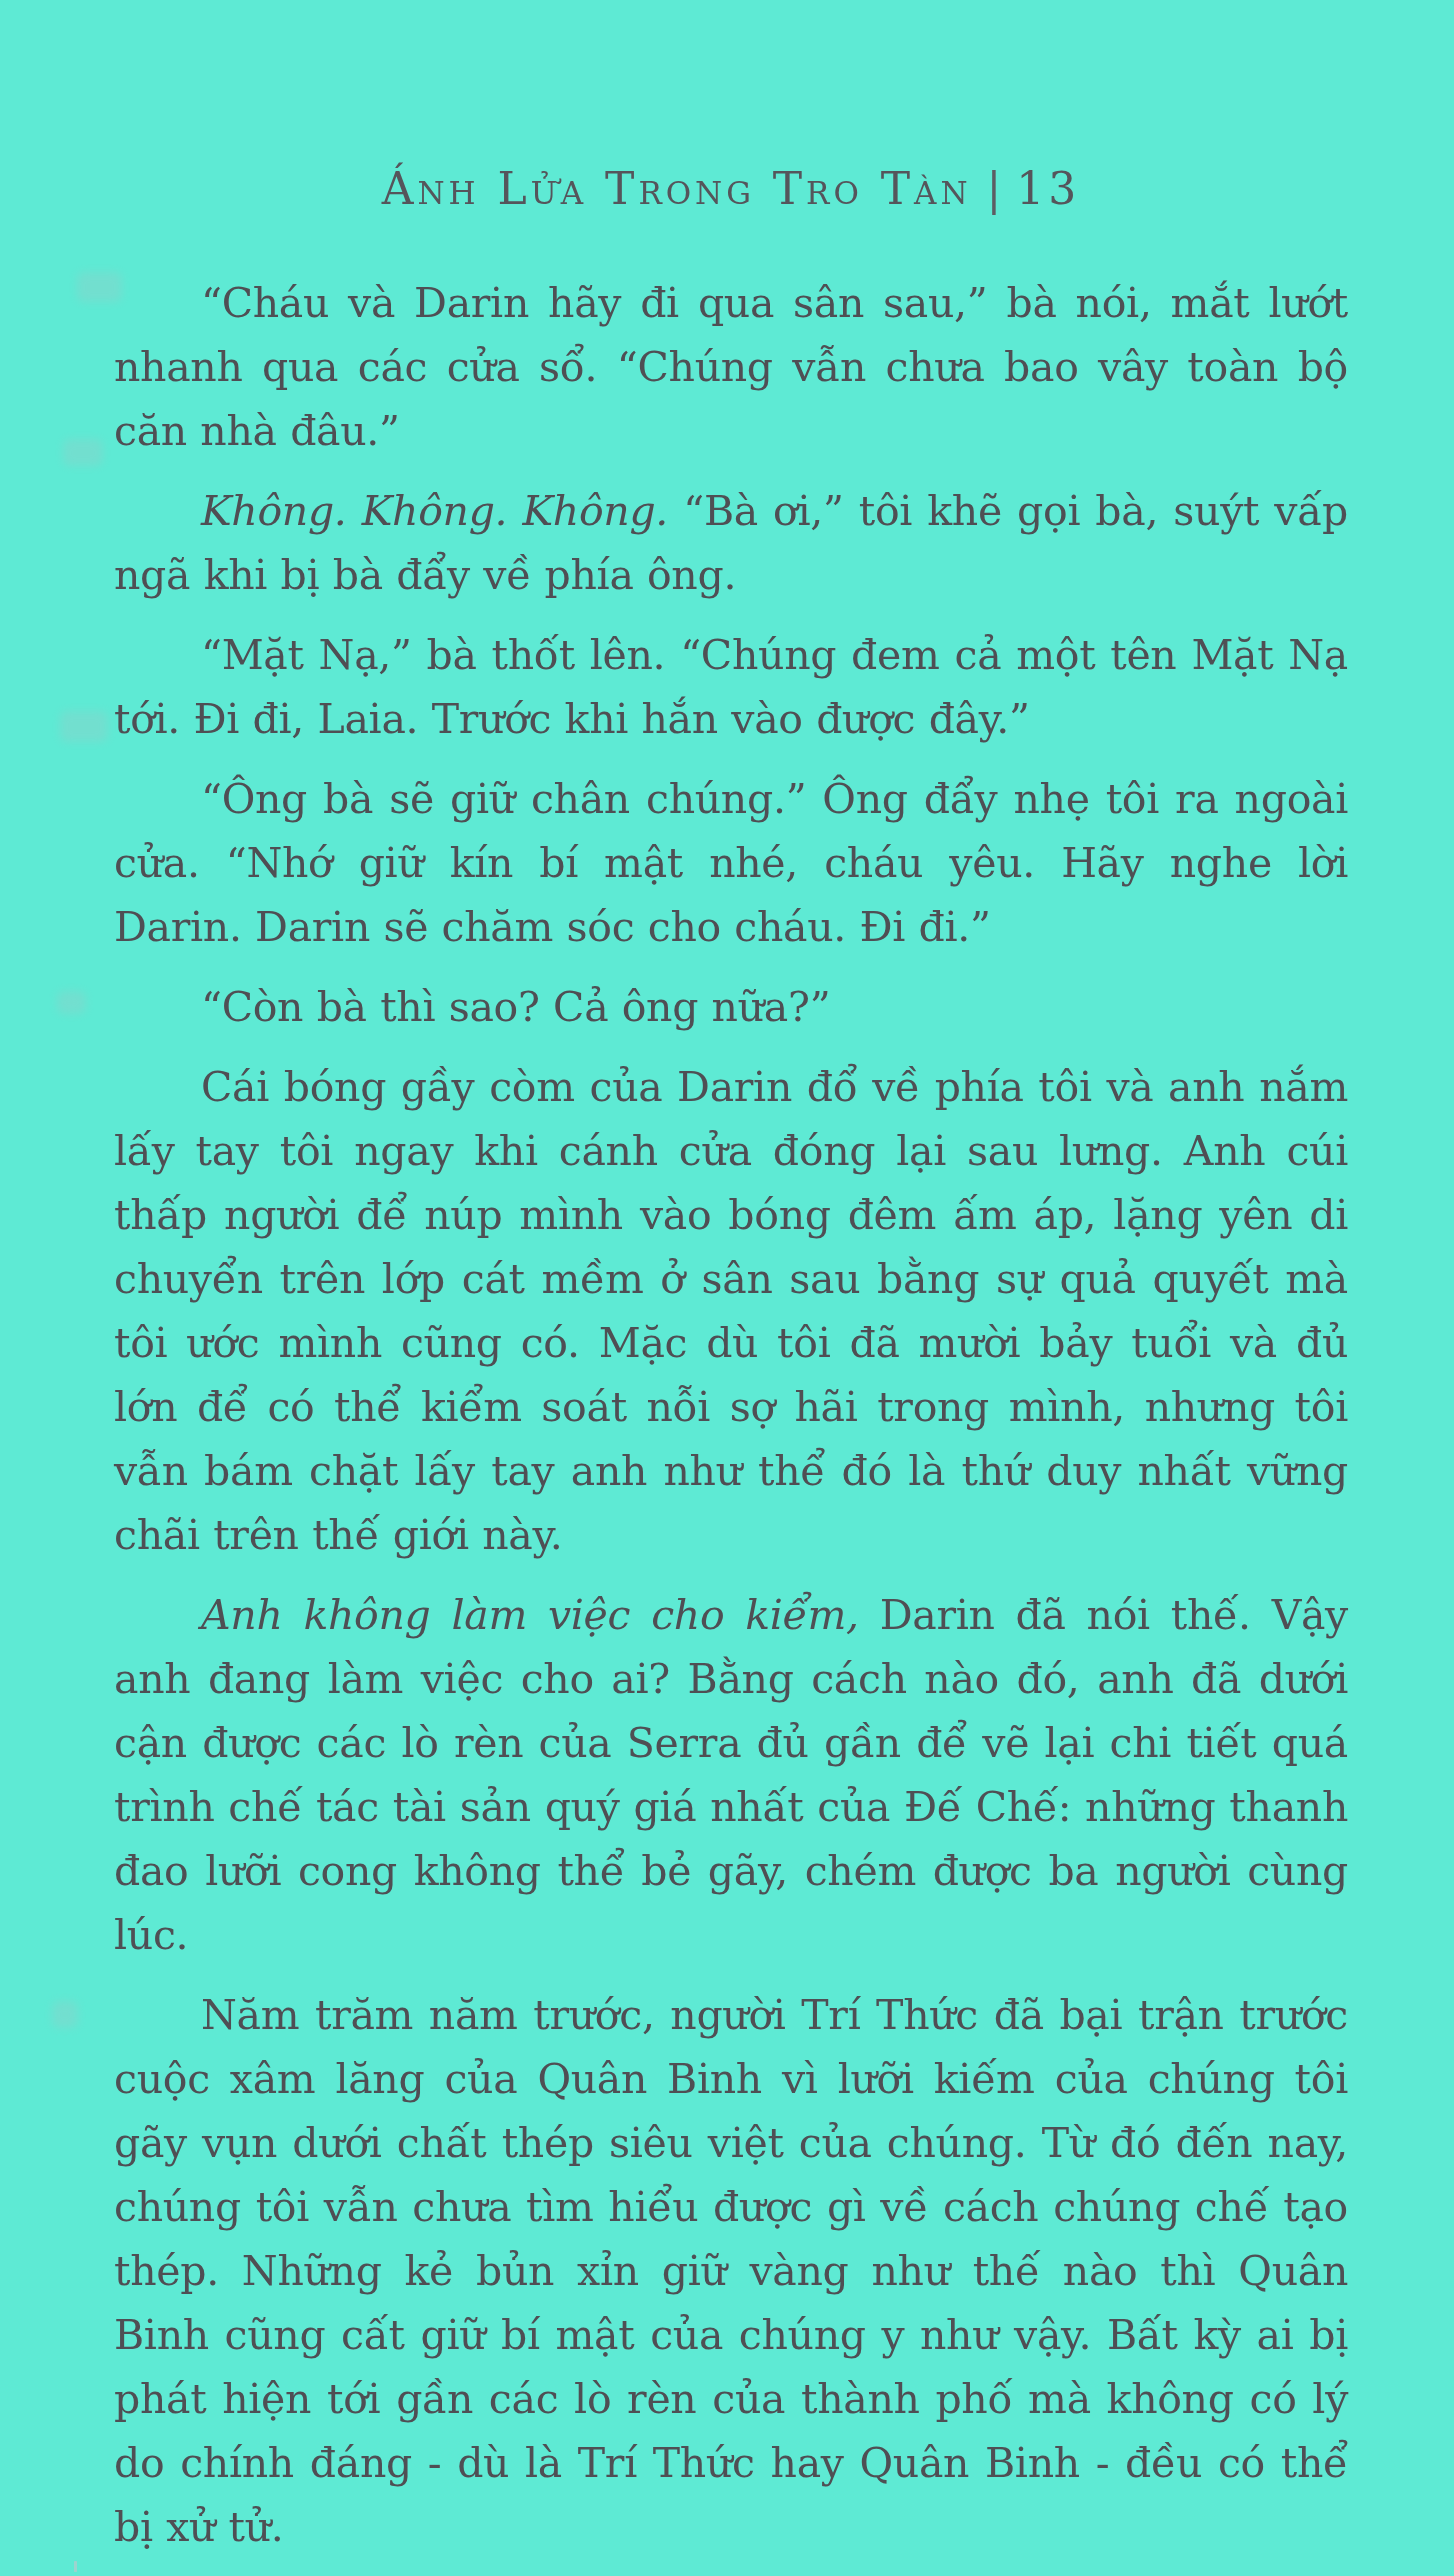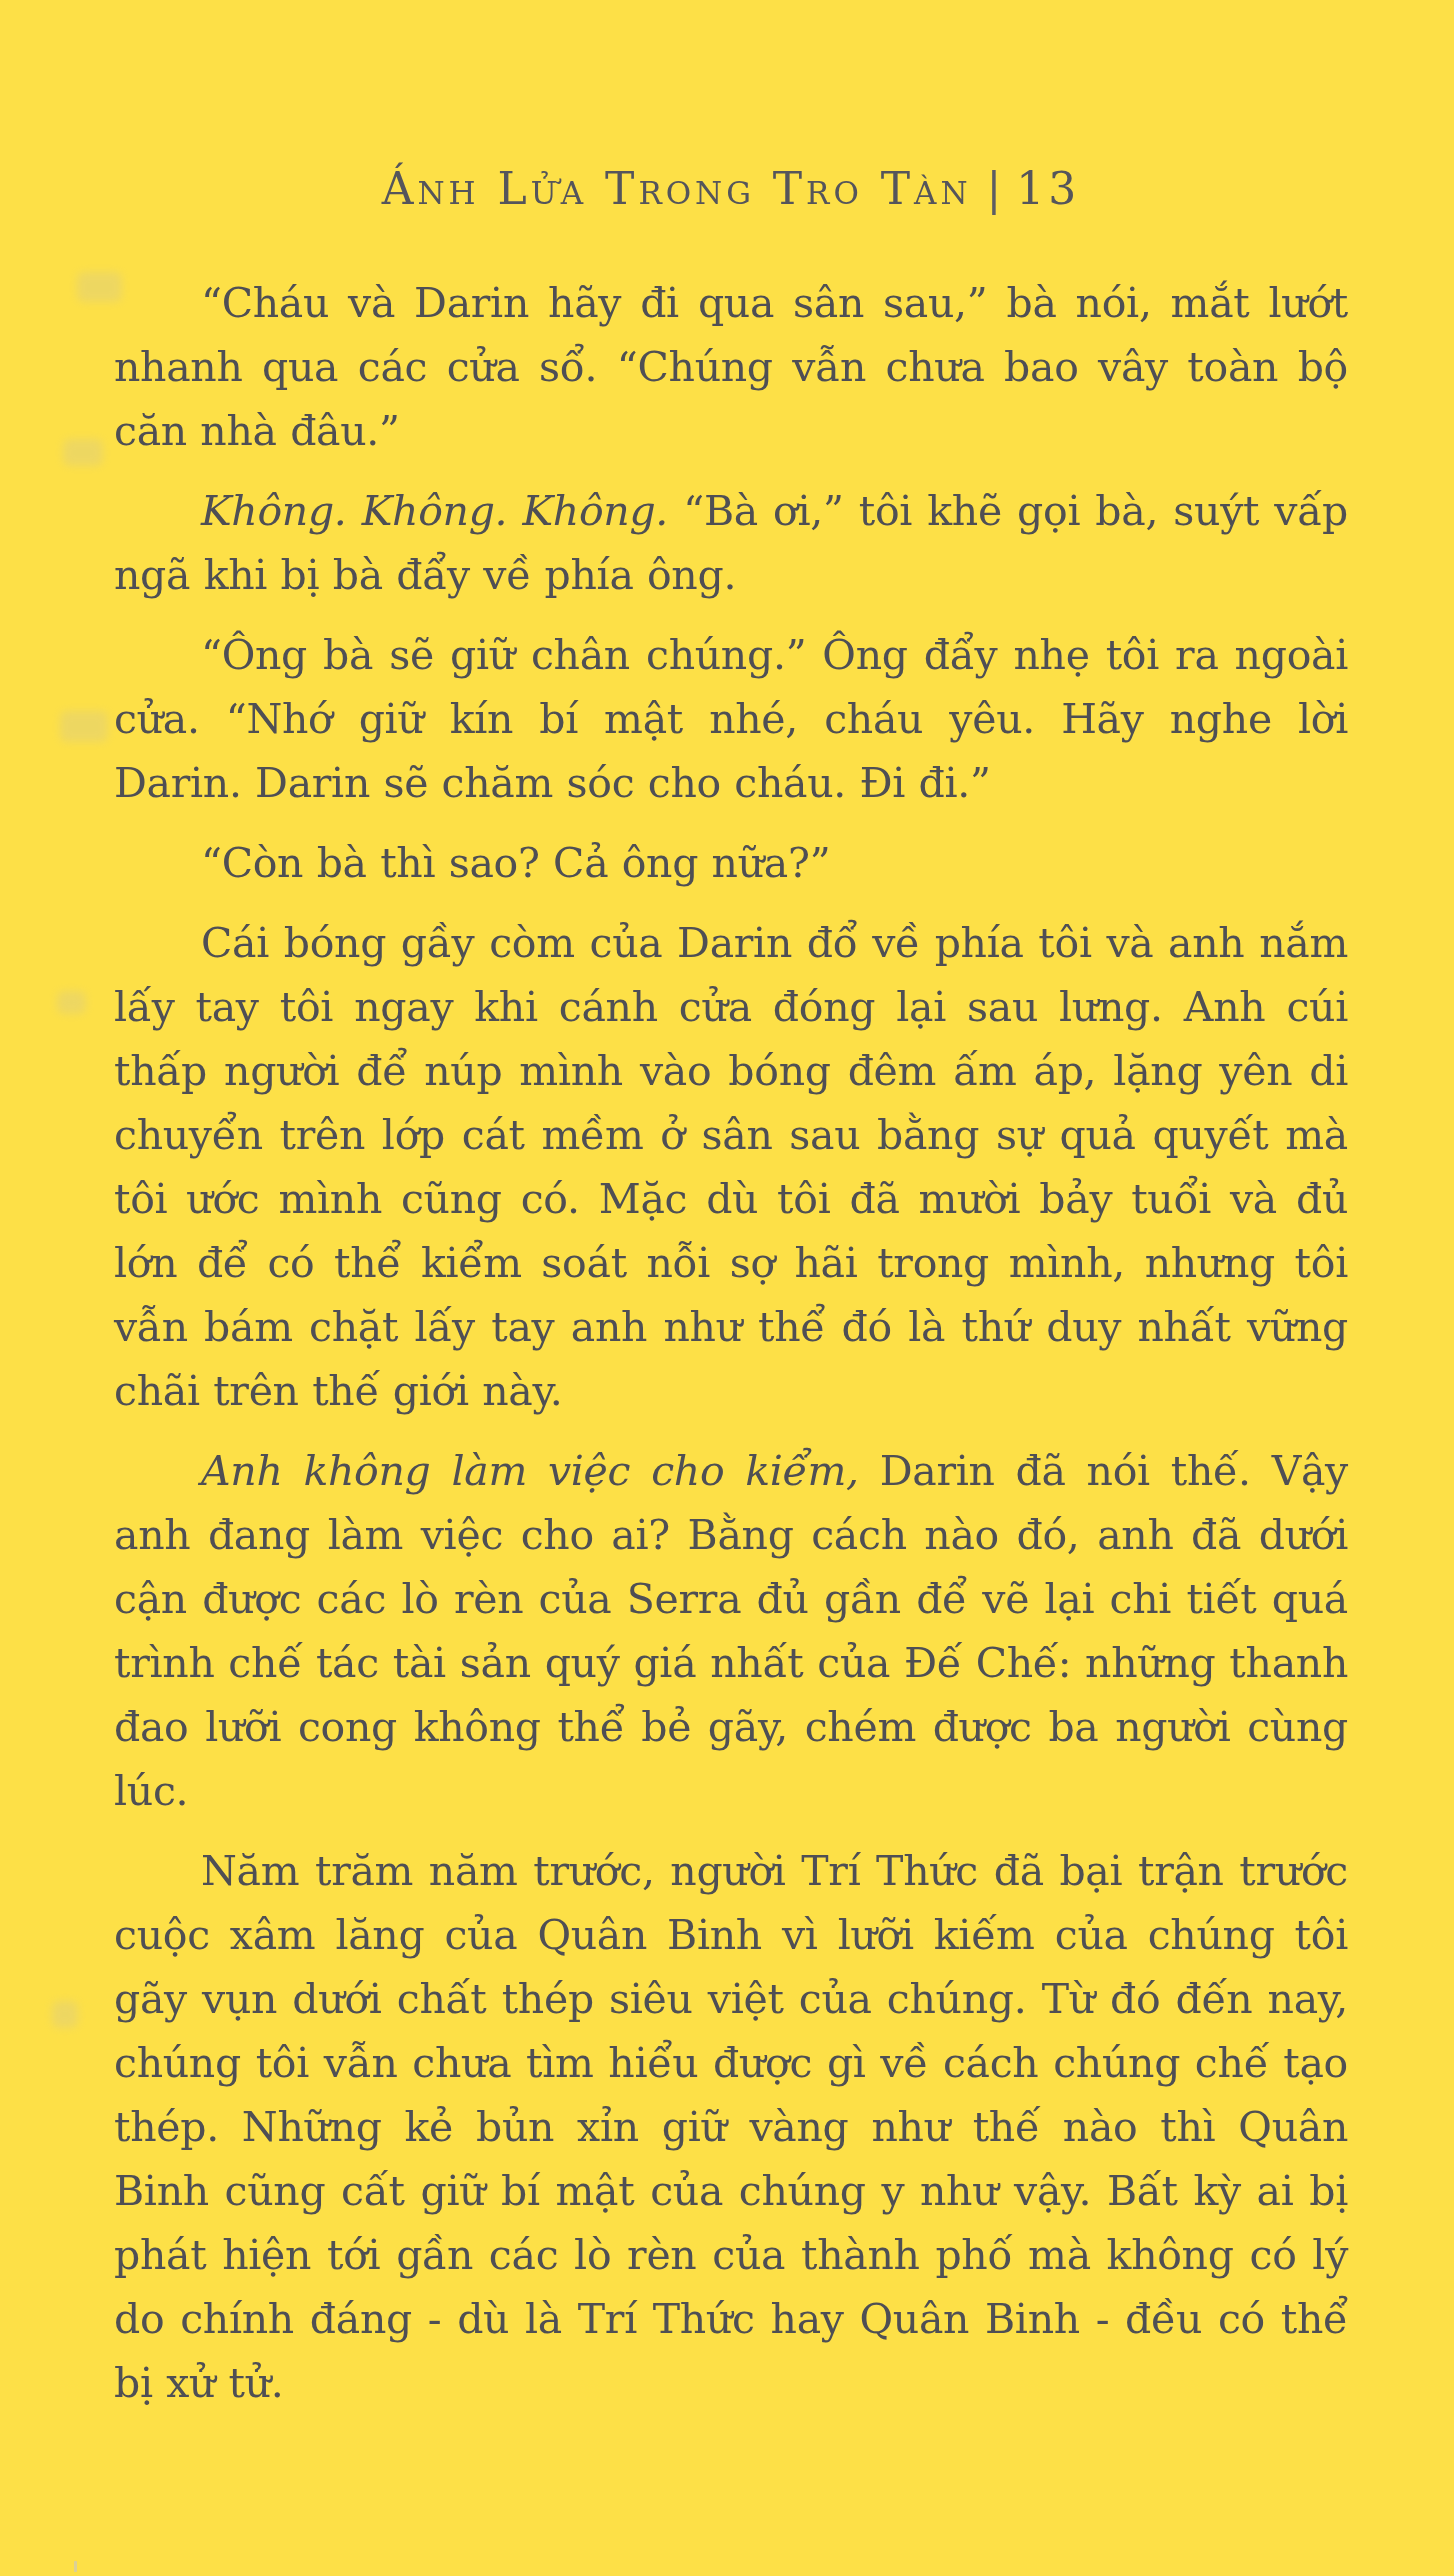--- a/index.html
+++ b/index.html
@@ -1,21 +1,21 @@
 <!DOCTYPE html>
 <html lang="vi" style="font-size:11px"><head>
 <meta charset="utf-8">
 <style>
   html, body { margin: 0; padding: 0; background: #e9e9e9; }
   .page {
     position: relative;
     width: 1454px;
     height: 2576px;
     margin: 0 auto;
-    background: #fde047;
+    background: #5eead4;
     box-sizing: border-box;
     padding: 163px 90px 0 98px;
     overflow: hidden;
     font-family: "DejaVu Serif", "Liberation Serif", serif;
     color: #4f4f54;
   }
   .page-header {
     text-align: center;
     font-variant-caps: small-caps;
     font-size: 44px;
@@ -77,20 +77,21 @@
 
 <div class="page">
 
   <div class="page-header">
     <span>Ánh Lửa Trong Tro Tàn</span><span class="sep">|</span><span class="pagenum">13</span>
   </div>
 
   <div class="content">
     <p><em></em><span>“Cháu và Darin hãy đi qua sân sau,” bà nói, mắt lướt nhanh qua các cửa sổ. “Chúng vẫn chưa bao vây toàn bộ căn nhà đâu.”</span></p>
     <p><em>Không. Không. Không. </em><span>“Bà ơi,” tôi khẽ gọi bà, suýt vấp ngã khi bị bà đẩy về phía ông.</span></p>
+    <p><em></em><span>“Mặt Nạ,” bà thốt lên. “Chúng đem cả một tên Mặt Nạ tới. Đi đi, Laia. Trước khi hắn vào được đây.”</span></p>
     <p><em></em><span>“Ông bà sẽ giữ chân chúng.” Ông đẩy nhẹ tôi ra ngoài cửa. “Nhớ giữ kín bí mật nhé, cháu yêu. Hãy nghe lời Darin. Darin sẽ chăm sóc cho cháu. Đi đi.”</span></p>
     <p><em></em><span>“Còn bà thì sao? Cả ông nữa?”</span></p>
     <p><em></em><span>Cái bóng gầy còm của Darin đổ về phía tôi và anh nắm lấy tay tôi ngay khi cánh cửa đóng lại sau lưng. Anh cúi thấp người để núp mình vào bóng đêm ấm áp, lặng yên di chuyển trên lớp cát mềm ở sân sau bằng sự quả quyết mà tôi ước mình cũng có. Mặc dù tôi đã mười bảy tuổi và đủ lớn để có thể kiểm soát nỗi sợ hãi trong mình, nhưng tôi vẫn bám chặt lấy tay anh như thể đó là thứ duy nhất vững chãi trên thế giới này.</span></p>
     <p><em>Anh không làm việc cho kiểm, </em><span>Darin đã nói thế. Vậy anh đang làm việc cho ai? Bằng cách nào đó, anh đã dưới cận được các lò rèn của Serra đủ gần để vẽ lại chi tiết quá trình chế tác tài sản quý giá nhất của Đế Chế: những thanh đao lưỡi cong không thể bẻ gãy, chém được ba người cùng lúc.</span></p>
     <p><em></em><span>Năm trăm năm trước, người Trí Thức đã bại trận trước cuộc xâm lăng của Quân Binh vì lưỡi kiếm của chúng tôi gãy vụn dưới chất thép siêu việt của chúng. Từ đó đến nay, chúng tôi vẫn chưa tìm hiểu được gì về cách chúng chế tạo thép. Những kẻ bủn xỉn giữ vàng như thế nào thì Quân Binh cũng cất giữ bí mật của chúng y như vậy. Bất kỳ ai bị phát hiện tới gần các lò rèn của thành phố mà không có lý do chính đáng - dù là Trí Thức hay Quân Binh - đều có thể bị xử tử.</span></p>
   </div>
 
   <div class="artifact a1"></div>
   <div class="artifact a2"></div>
   <div class="artifact a3"></div>

